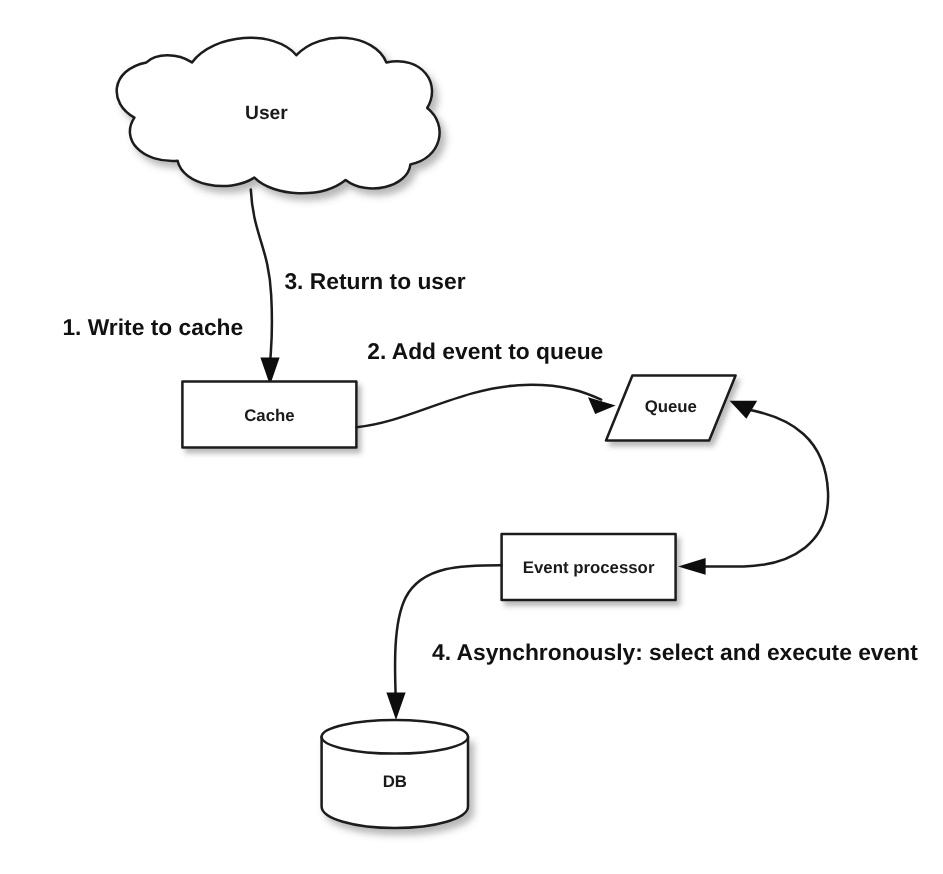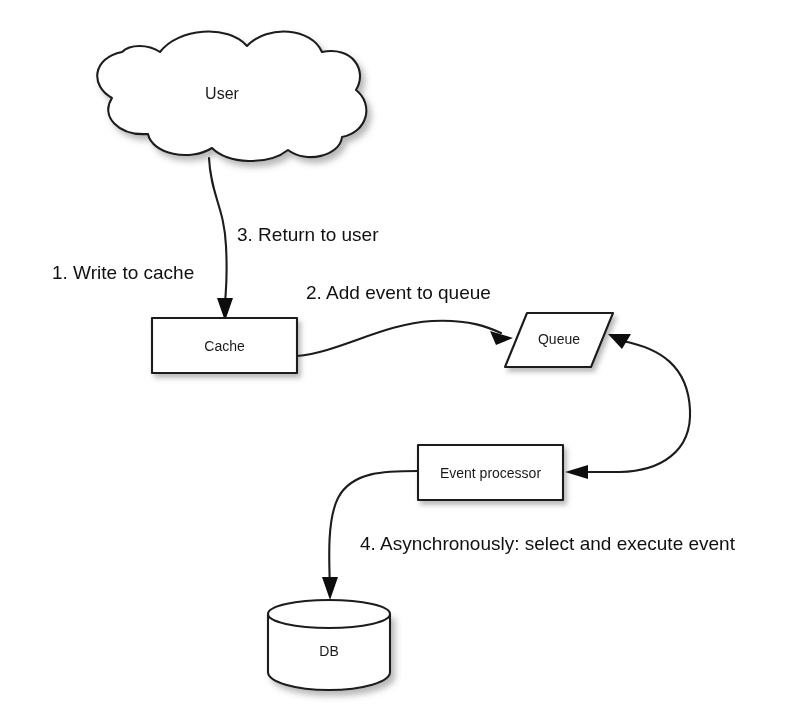--- a/index.html
+++ b/index.html
@@ -10,20 +10,21 @@
   }
   body {
     font-family: "Liberation Sans", sans-serif;
   }
   #canvas {
     position: relative;
     width: 782px;
     height: 728px;
     background: #ffffff;
     overflow: hidden;
+    font-weight: bold;
   }
   #diagram-svg {
     position: absolute;
     left: 0;
     top: 0;
     width: 786px;
     height: 728px;
   }
   .node-label {
     font-family: "Liberation Sans", sans-serif;

